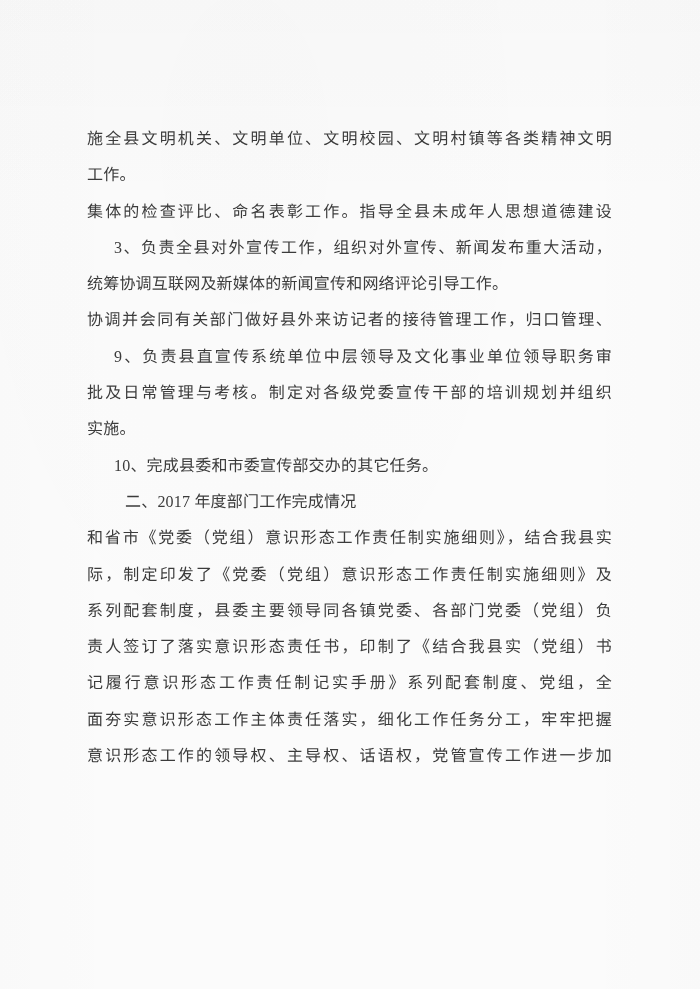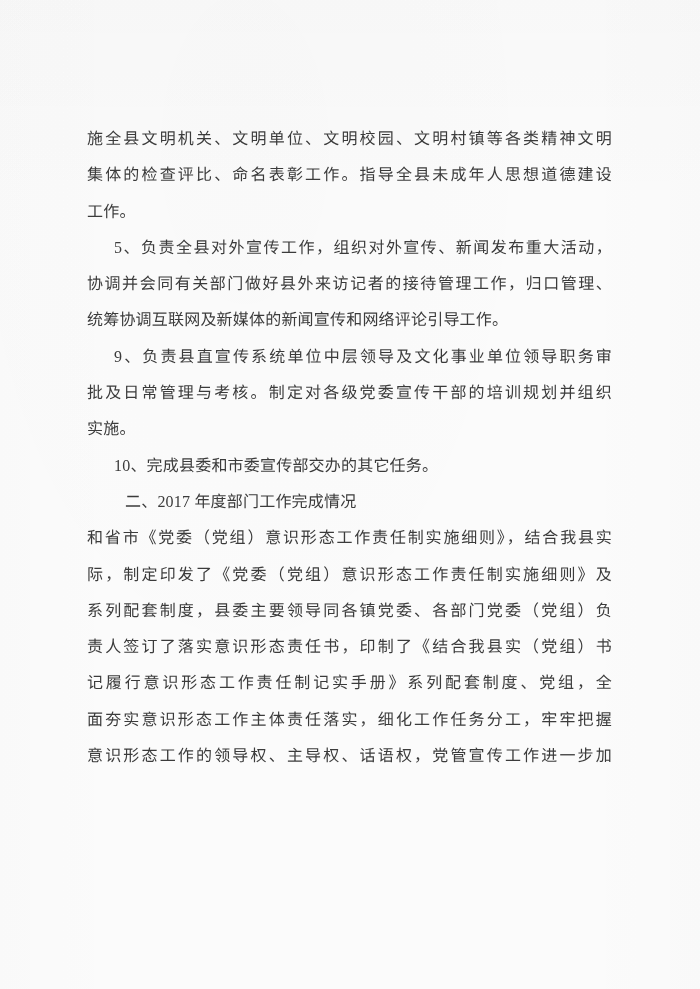--- a/index.html
+++ b/index.html
@@ -58,28 +58,28 @@
   }
 </style>
 </head>
 <body>
 
 <div class="page" style="background: rgb(251, 251, 251); color: rgb(59, 59, 59);">
   <div class="doc-body">
 
     <div class="block">
       <div class="line fill">施全县文明机关、文明单位、文明校园、文明村镇等各类精神文明</div>
+      <div class="line">工作。</div>
       <div class="line fill">集体的检查评比、命名表彰工作。指导全县未成年人思想道德建设</div>
-      <div class="line">工作。</div>
     </div>
 
     <div class="block">
-      <div class="line fill indent">5、负责全县对外宣传工作，组织对外宣传、新闻发布重大活动，</div>
+      <div class="line fill indent">3、负责全县对外宣传工作，组织对外宣传、新闻发布重大活动，</div>
+      <div class="line">统筹协调互联网及新媒体的新闻宣传和网络评论引导工作。</div>
       <div class="line fill">协调并会同有关部门做好县外来访记者的接待管理工作，归口管理、</div>
-      <div class="line">统筹协调互联网及新媒体的新闻宣传和网络评论引导工作。</div>
     </div>
 
     <div class="block">
       <div class="line fill indent">9、负责县直宣传系统单位中层领导及文化事业单位领导职务审</div>
       <div class="line fill">批及日常管理与考核。制定对各级党委宣传干部的培训规划并组织</div>
       <div class="line">实施。</div>
     </div>
 
     <div class="block">
       <div class="line indent">10、完成县委和市委宣传部交办的其它任务。</div>

